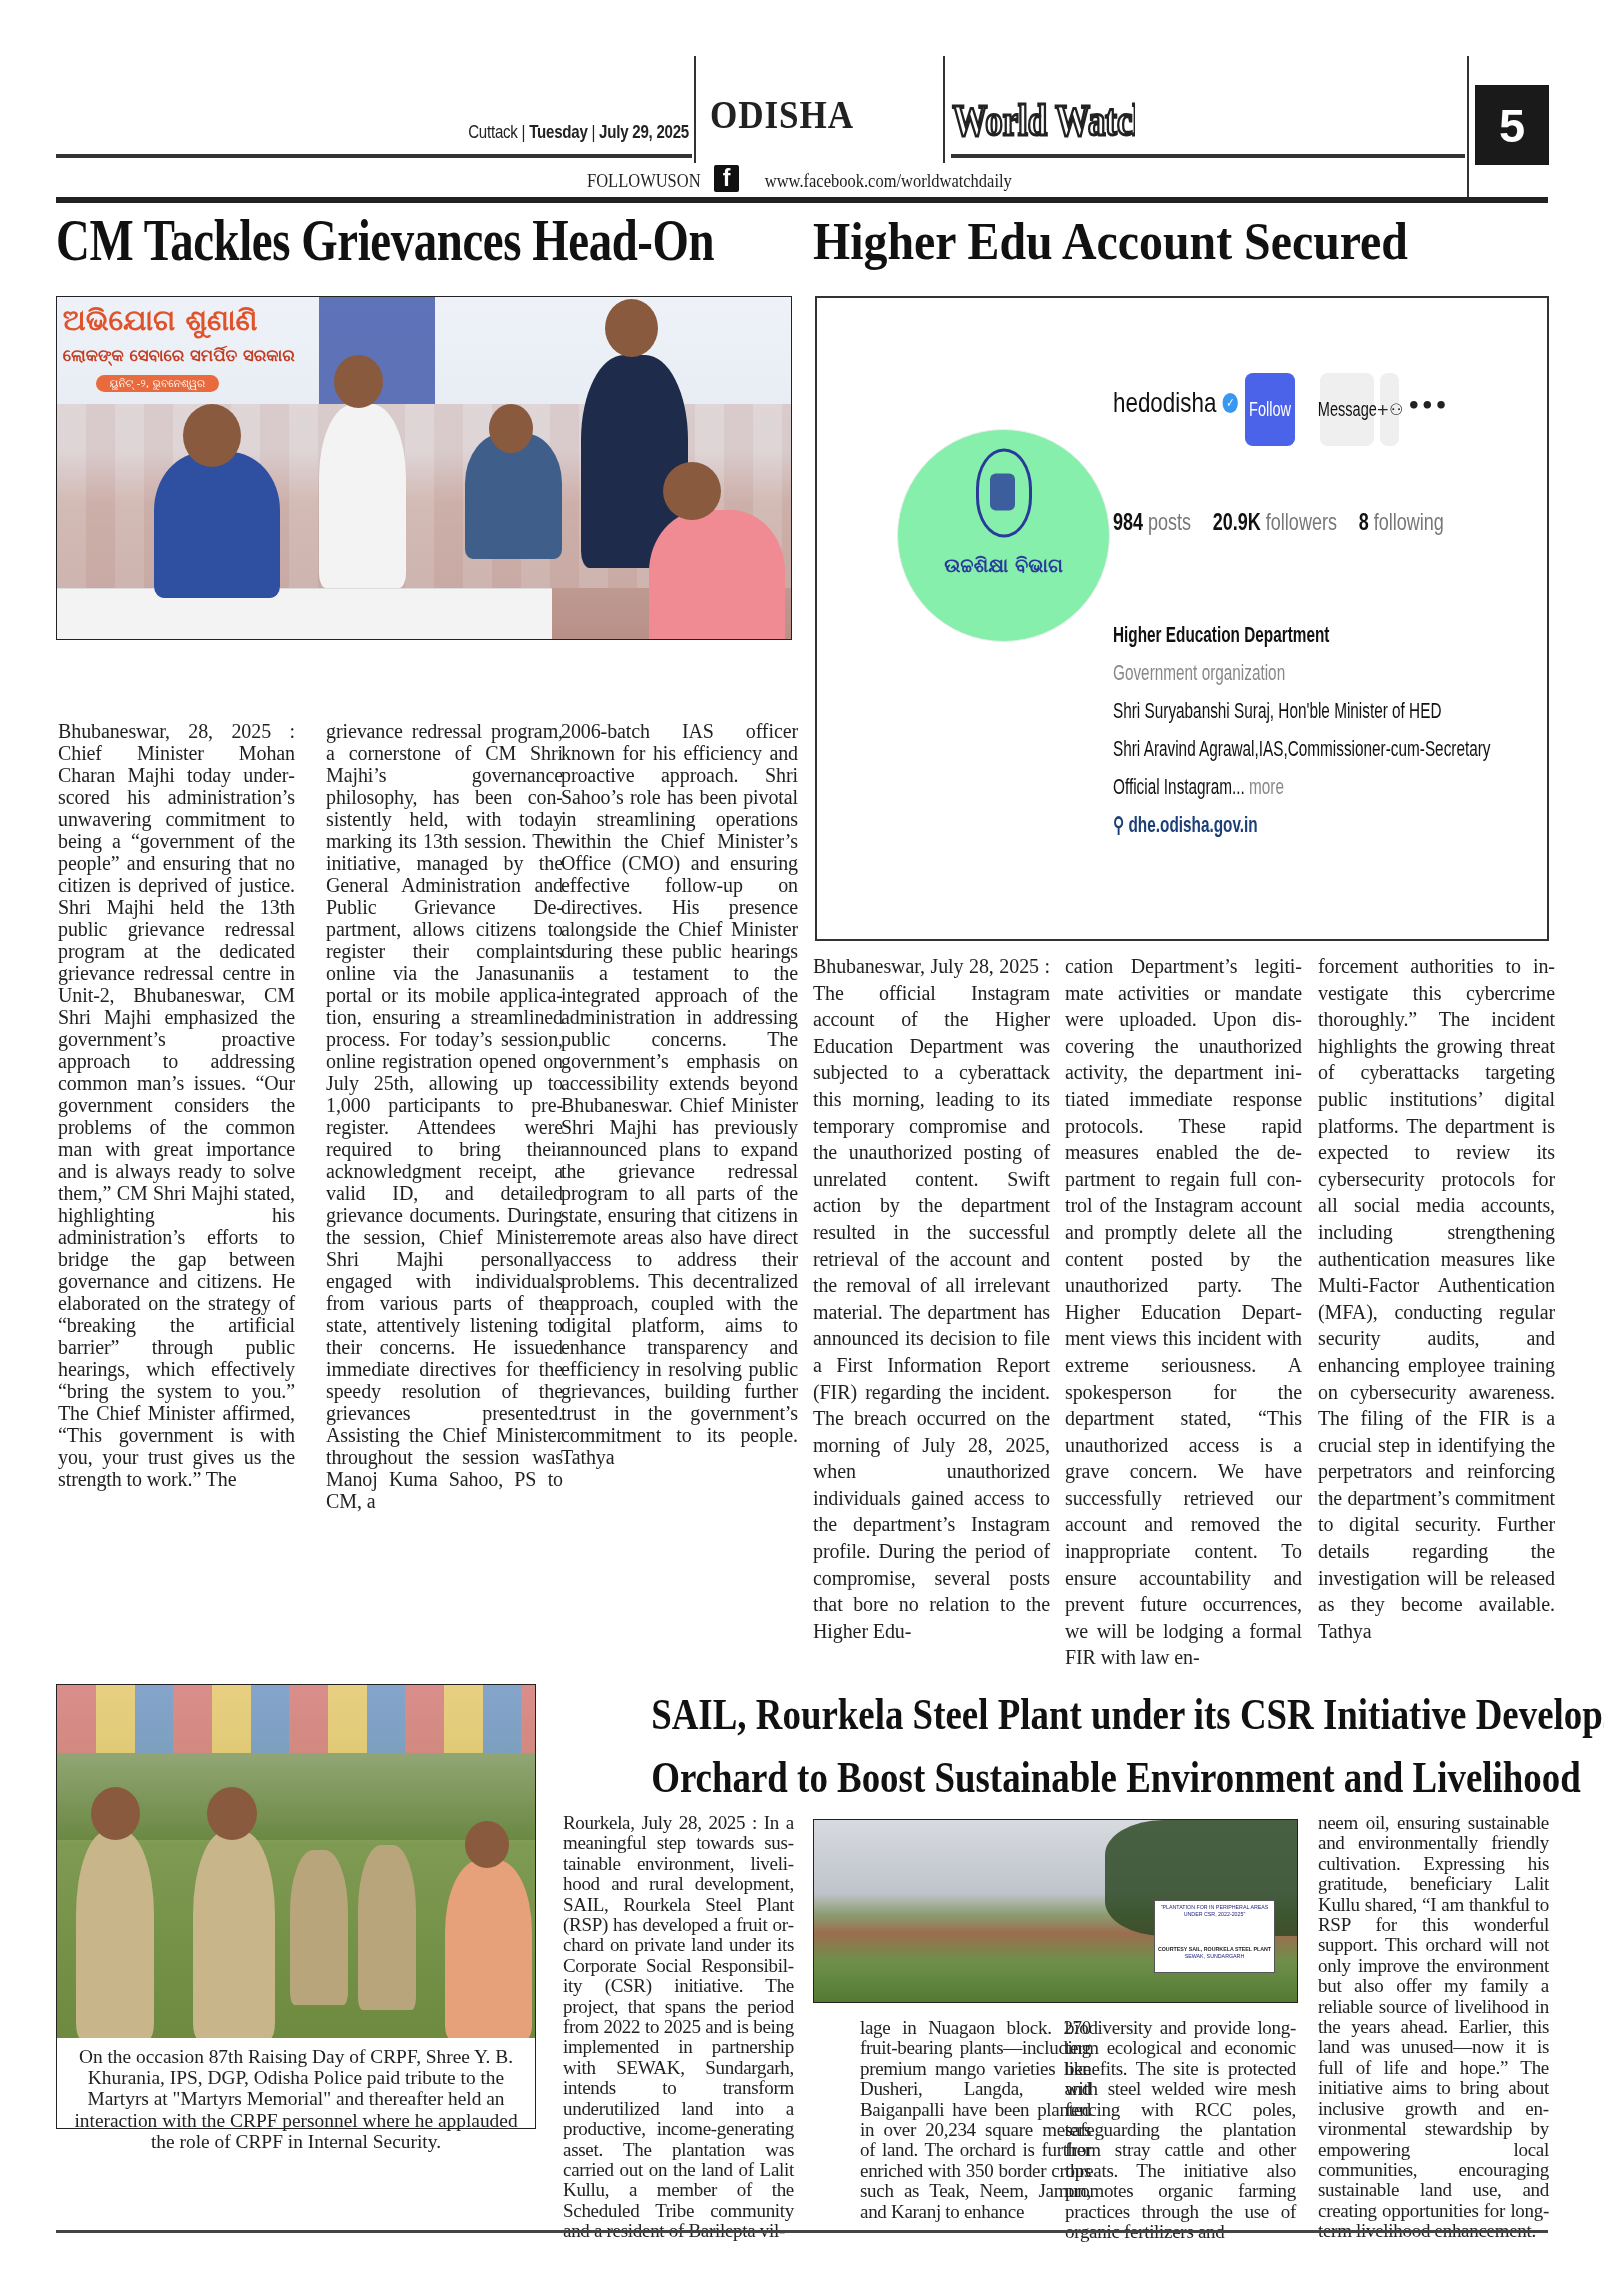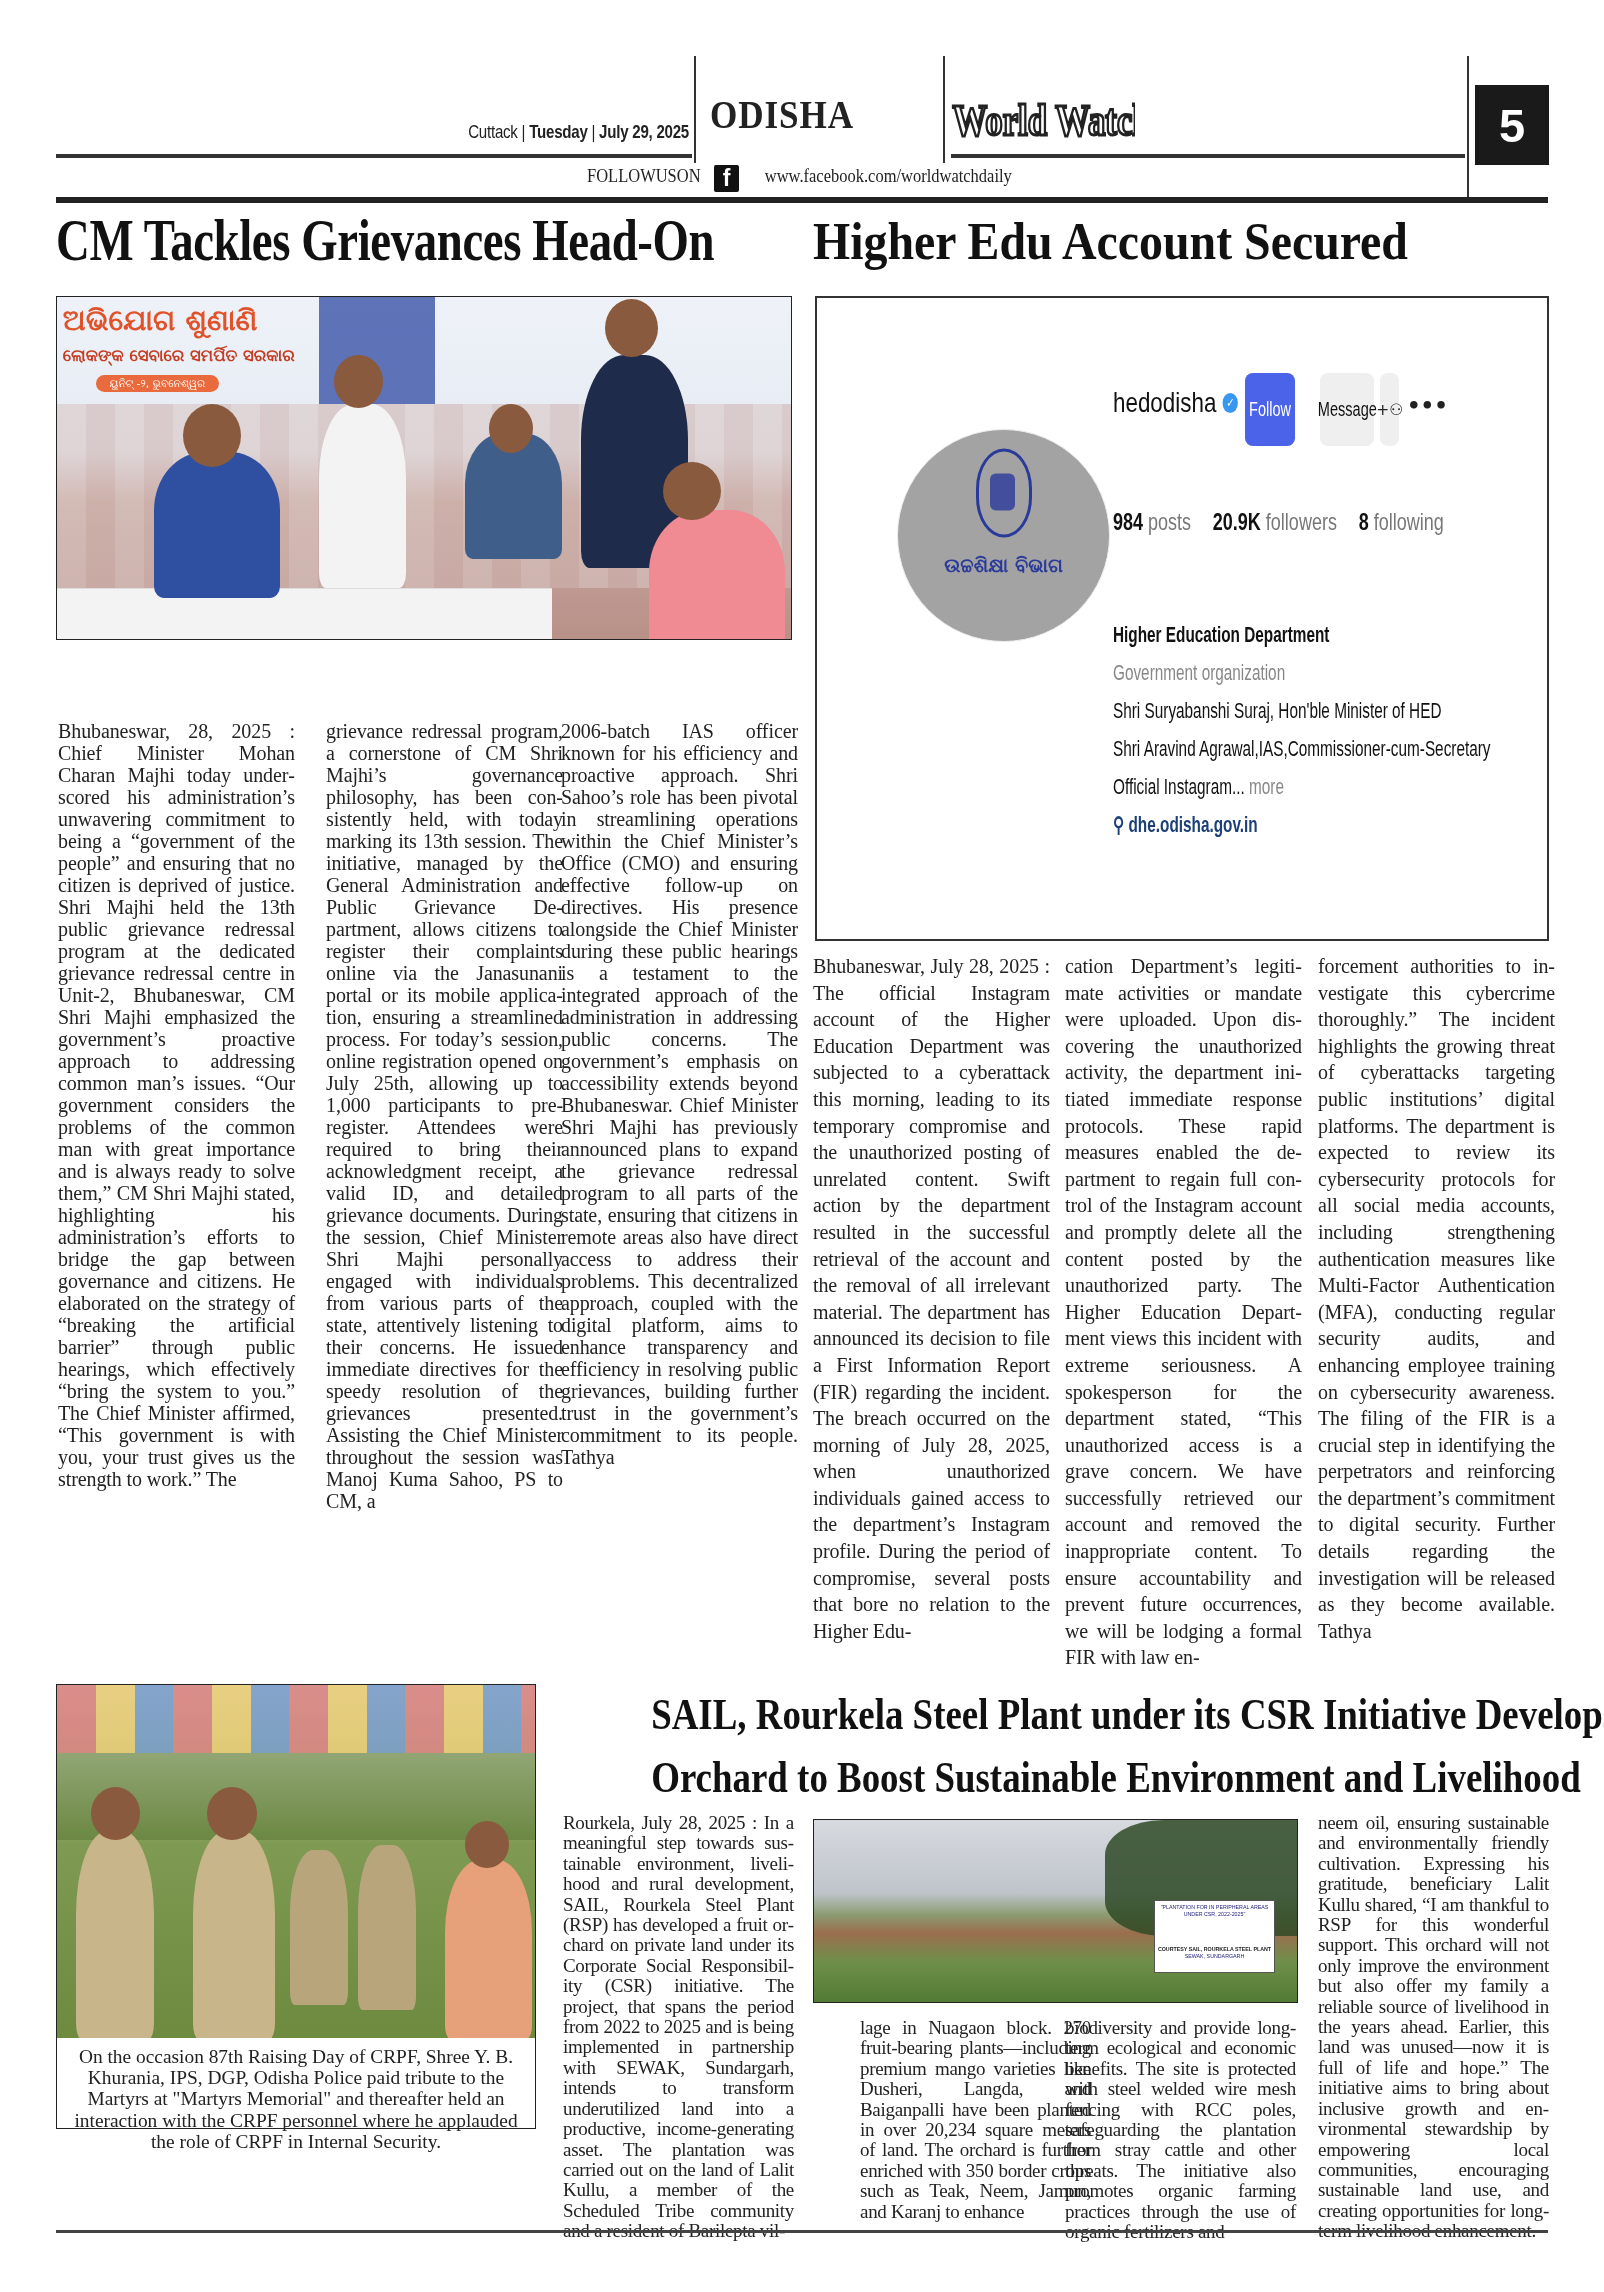--- a/index.html
+++ b/index.html
@@ -15,21 +15,21 @@
   .mast-vline1 { position: absolute; left: 694px; top: 56px; width: 1.9px; height: 107px; background: #333; }
   .mast-section { position: absolute; left: 710px; top: 92px; font-family: "Liberation Serif", serif;
     font-size: 39px; font-weight: bold; color: #222; letter-spacing: 1px; transform: scaleX(0.9); transform-origin: left; }
   .mast-vline2 { position: absolute; left: 943px; top: 56px; width: 1.9px; height: 107px; background: #333; }
   .mast-logo { position: absolute; left: 951px; top: 85px; width: 184px; height: 68px; }
   .mast-rule-right { position: absolute; left: 951px; top: 154px; width: 514px; height: 3.9px; background: #333; }
   .mast-vline3 { position: absolute; left: 1467px; top: 56px; width: 1.9px; height: 141px; background: #333; }
   .mast-page { position: absolute; left: 1475px; top: 85px; width: 74px; height: 80px; background: #1a1a1a;
     color: #fff; font-family: "Liberation Sans", sans-serif; font-weight: bold; font-size: 47px;
     display: flex; align-items: center; justify-content: center; }
-  .mast-follow { position: absolute; left: 485px; top: 165px; width: 640px; display: flex; align-items: flex-start; justify-content: center;
+  .mast-follow { position: absolute; left: 485px; top: 165px; width: 640px; display: flex; align-items: flex-end; justify-content: center;
     font-family: "Liberation Serif", serif; font-size: 19.4px; color: #222; }
   .mast-follow .fb { display: inline-flex; width: 25px; height: 27px; background: #111; color: #fff; font-family: "Liberation Sans", sans-serif;
     font-weight: bold; font-size: 23px; align-items: flex-end; justify-content: center; margin: 0 3.9px; border-radius: 1.9px; }
   .mast-follow .lbl { transform: scaleX(0.85); display: inline-block; }
   .mast-rule-bottom { position: absolute; left: 56px; top: 197px; width: 1492px; height: 5.8px; background: #222; }
 
   
   .headline { position: absolute; font-family: "Liberation Serif", serif; font-weight: bold; color: #111; white-space: nowrap; }
   .hl-cm { left: 56px; top: 206px; font-size: 60px; transform: scaleX(0.78); transform-origin: left top; letter-spacing: -0.5px; }
   .hl-edu { left: 813px; top: 212px; font-size: 52px; transform: scaleX(0.92); transform-origin: left top; }
@@ -45,21 +45,21 @@
   .photo-cm .banner-sub { position: absolute; left: 5.8px; top: 49px; font-size: 16.5px; font-weight: bold; color: #c43d22; font-family: "DejaVu Sans", sans-serif; }
   .photo-cm .banner-pill { position: absolute; left: 39px; top: 78px; padding: 1.9px 13.6px; background: #e86a3d; color: #fff; border-radius: 11.6px; font-size: 10.7px; font-family: "DejaVu Sans", sans-serif; }
   .photo-cm .poster { position: absolute; left: 262px; top: 0; width: 116px; height: 107px; background: #3a52a8; opacity: 0.8; }
   .photo-cm .table { position: absolute; left: 0; top: 291px; width: 495px; height: 121px; background: #f3f3f3; border-top: 1.9px solid #ddd; }
   .photo-cm .wall { position: absolute; left: 0; top: 107px; width: 736px; height: 184px;
     background: repeating-linear-gradient(90deg, #d9c6c4 0 29px, #cfb4b0 29px 58px); opacity: 0.6; }
   .person { position: absolute; border-radius: 40% 40% 8% 8%; }
   .head { position: absolute; border-radius: 50%; background: #8a5a3e; }
 
   .photo-edu { left: 815px; top: 296px; width: 734px; height: 645px; background: #fff; border: 2.9px solid #333; }
-  .ig-avatar { position: absolute; left: 80px; top: 131px; width: 213px; height: 213px; border-radius: 50%; border: 1.9px solid #eee; background: #a3a3a3; }
+  .ig-avatar { position: absolute; left: 80px; top: 131px; width: 213px; height: 213px; border-radius: 50%; border: 1.9px solid #eee; background: #86efac; }
   .ig-emblem { position: absolute; left: 50%; top: 30%; width: 56px; height: 89px; transform: translate(-50%, -50%);
     border: 3.9px solid #2a3a9a; border-radius: 50% / 45%; }
   .ig-emblem::after { content: ""; position: absolute; left: 11.6px; top: 21.3px; width: 25px; height: 37px; background: #2a3a9a; border-radius: 5.8px; opacity: 0.8; }
   .ig-avatar-text { position: absolute; left: 0; right: 0; top: 124px; text-align: center; color: #2a3a9a; font-weight: bold; font-size: 19.4px; font-family: "DejaVu Sans", sans-serif; }
   .ig-handle { position: absolute; left: 296px; top: 89px; font-family: "Liberation Sans", sans-serif; font-size: 28px; color: #111;
     transform: scaleX(0.8); transform-origin: left; display: flex; align-items: center; gap: 7.8px; }
   .ig-verified { display: inline-flex; width: 19.4px; height: 19.4px; border-radius: 50%; background: #3897f0; color: #fff; font-size: 12.6px; align-items: center; justify-content: center; }
   .ig-follow { position: absolute; left: 428px; top: 75px; width: 50px; height: 73px; background: #4a63e8; color: #fff; border-radius: 7.8px;
     font-family: "Liberation Sans", sans-serif; font-size: 19.4px; display: flex; align-items: center; justify-content: center; }
   .ig-follow span, .ig-message span { display: inline-block; transform: scaleX(0.75); }

